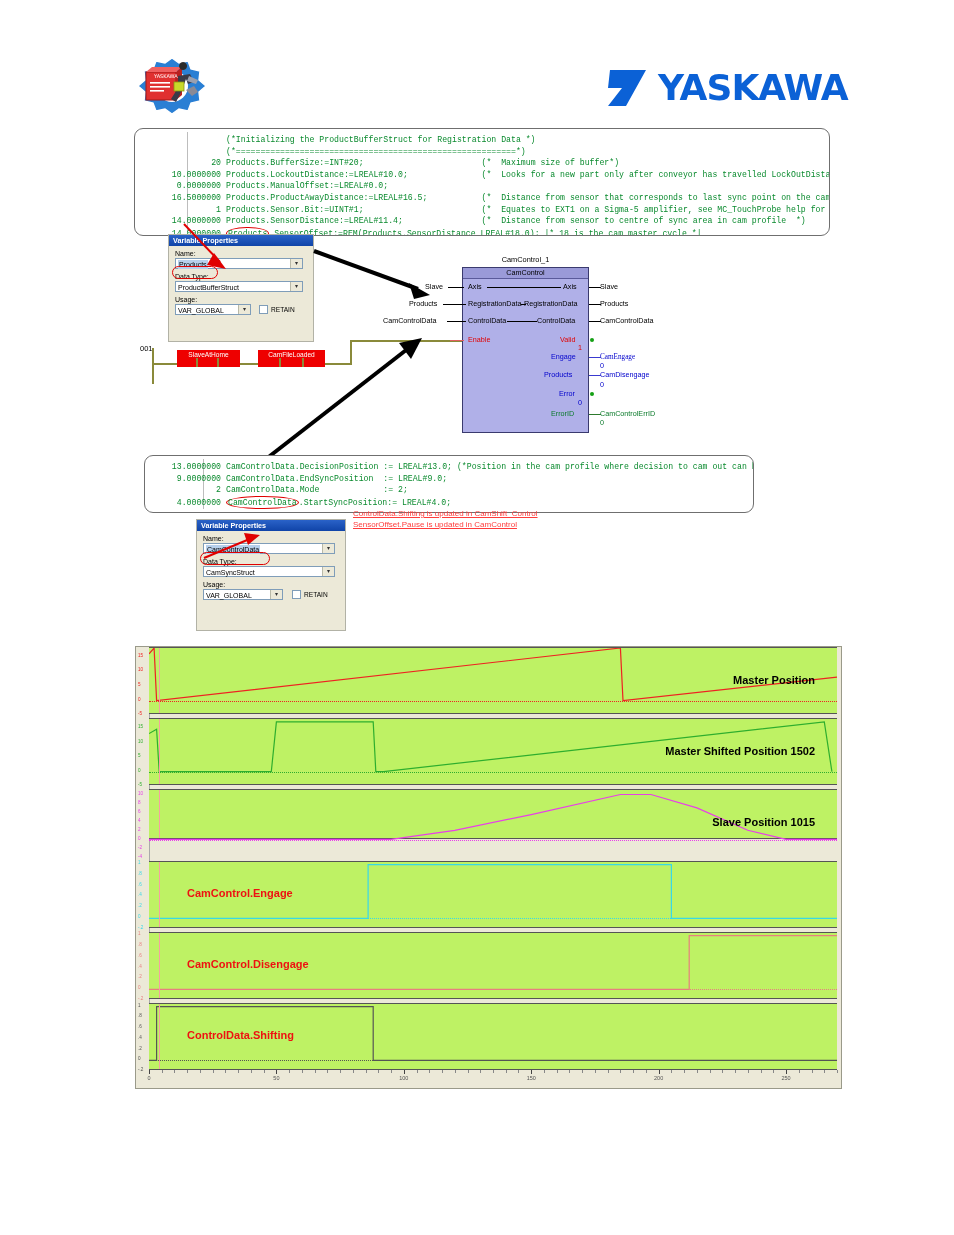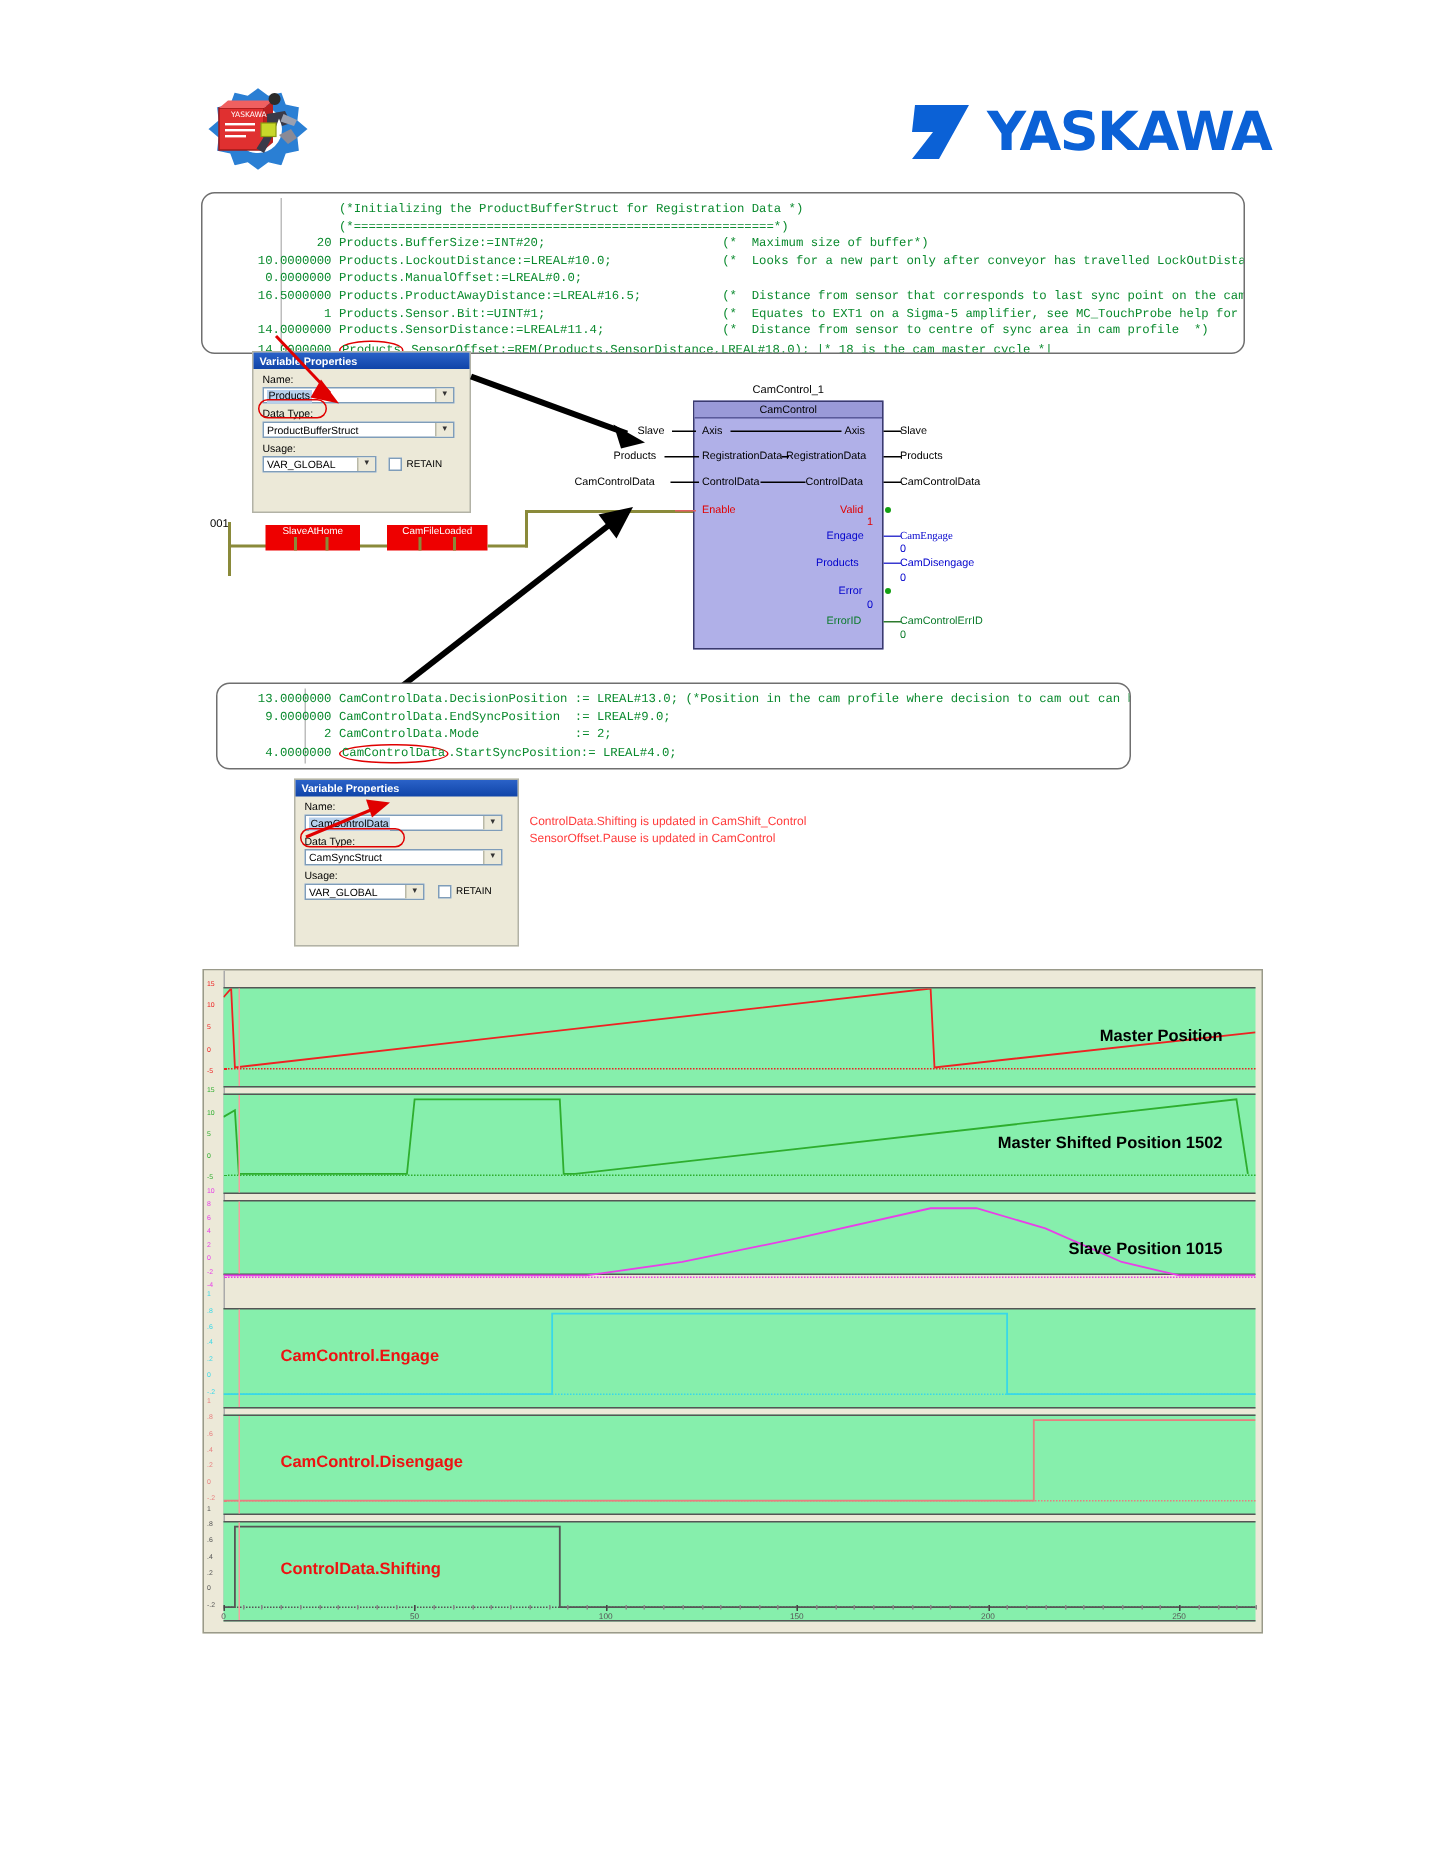--- a/index.html
+++ b/index.html
@@ -75,30 +75,30 @@
   .fb-grn{color:#0a7a2a;}
   .wire{position:absolute;background:#000;height:1px;}
   .wire.grn{background:#2d7a2d;}
   .wire.blue{background:#3a3ad0;}
   .dotg{position:absolute;width:4px;height:4px;background:#14a014;border-radius:50%;}
 
   
   .arrow{position:absolute;}
 
   
-  .annot{position:absolute;left:353px;top:543px;font-size:8px;color:#ff3b3b;
-         line-height:10.5px;white-space:nowrap;}
+  .annot{position:absolute;left:353px;top:509px;font-size:8px;color:#ff3b3b;
+         line-height:10.5px;white-space:nowrap;text-decoration:underline;}
 
   
   .chart{position:absolute;left:135px;top:646px;width:707px;height:443px;
          background:#ece9d8;border:1px solid #9a9a8a;box-sizing:border-box;}
   .axcol{position:absolute;left:0;top:0;width:13px;bottom:18px;background:#ece9d8;
          border-right:1px solid #aaa;}
-  .plot{position:absolute;left:13px;right:4px;background:#86efac;
-        border-top:1px solid #555;border-bottom:1px solid #555;box-sizing:border-box;margin-top:11px;}
+  .plot{position:absolute;left:13px;right:4px;background:#bef264;
+        border-top:1px solid #555;border-bottom:1px solid #555;box-sizing:border-box;}
   .zeroline{position:absolute;left:0;right:0;height:0;border-top:1px dotted;}
   .cursor{position:absolute;top:0;bottom:0;width:1px;background:#f4a0a0;}
   .plotlabel{position:absolute;font-weight:bold;font-size:11px;white-space:nowrap;}
   .ticks{position:absolute;left:13px;right:4px;bottom:0;height:18px;}
   .ticks .t{position:absolute;top:0;width:1px;height:4px;background:#444;}
   .ticks .tl{position:absolute;top:5px;font-size:5.5px;color:#555;
         transform:translateX(-50%);}
   .ticks .minor{position:absolute;top:0;width:1px;height:2.5px;background:#888;}
   .axistick{position:absolute;left:2px;font-size:4.6px;line-height:4.6px;}
   svg{display:block;}

